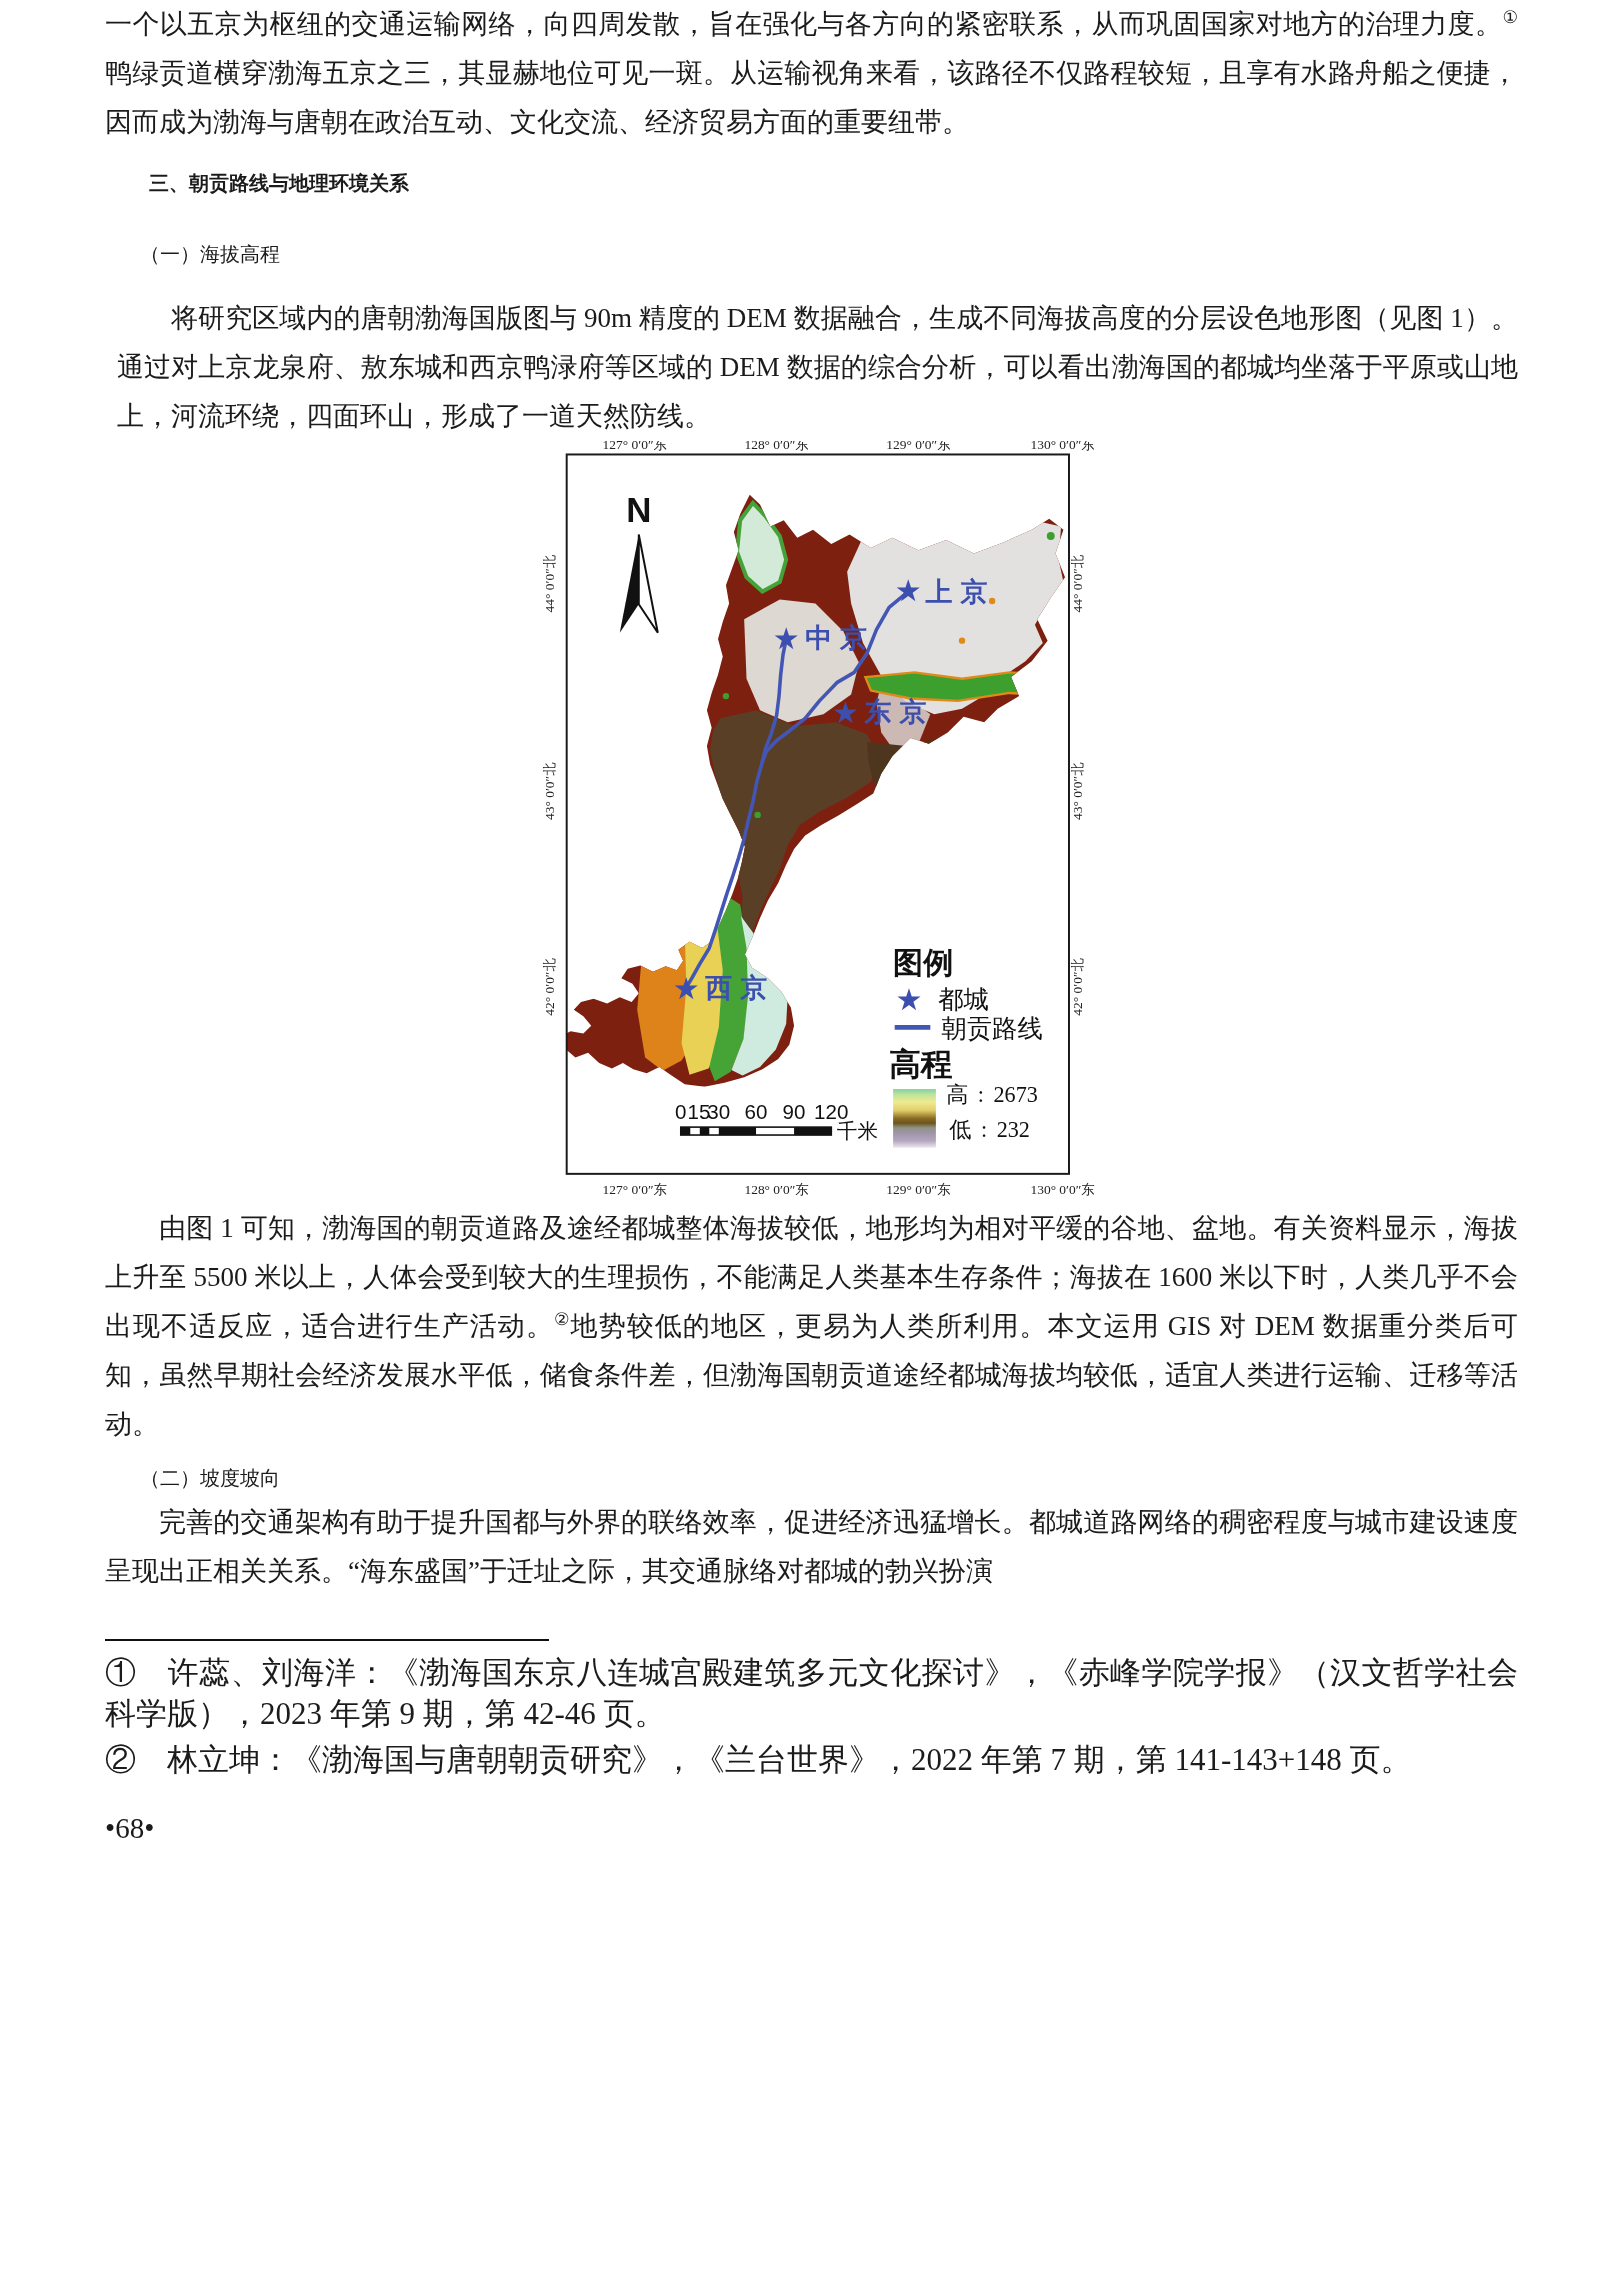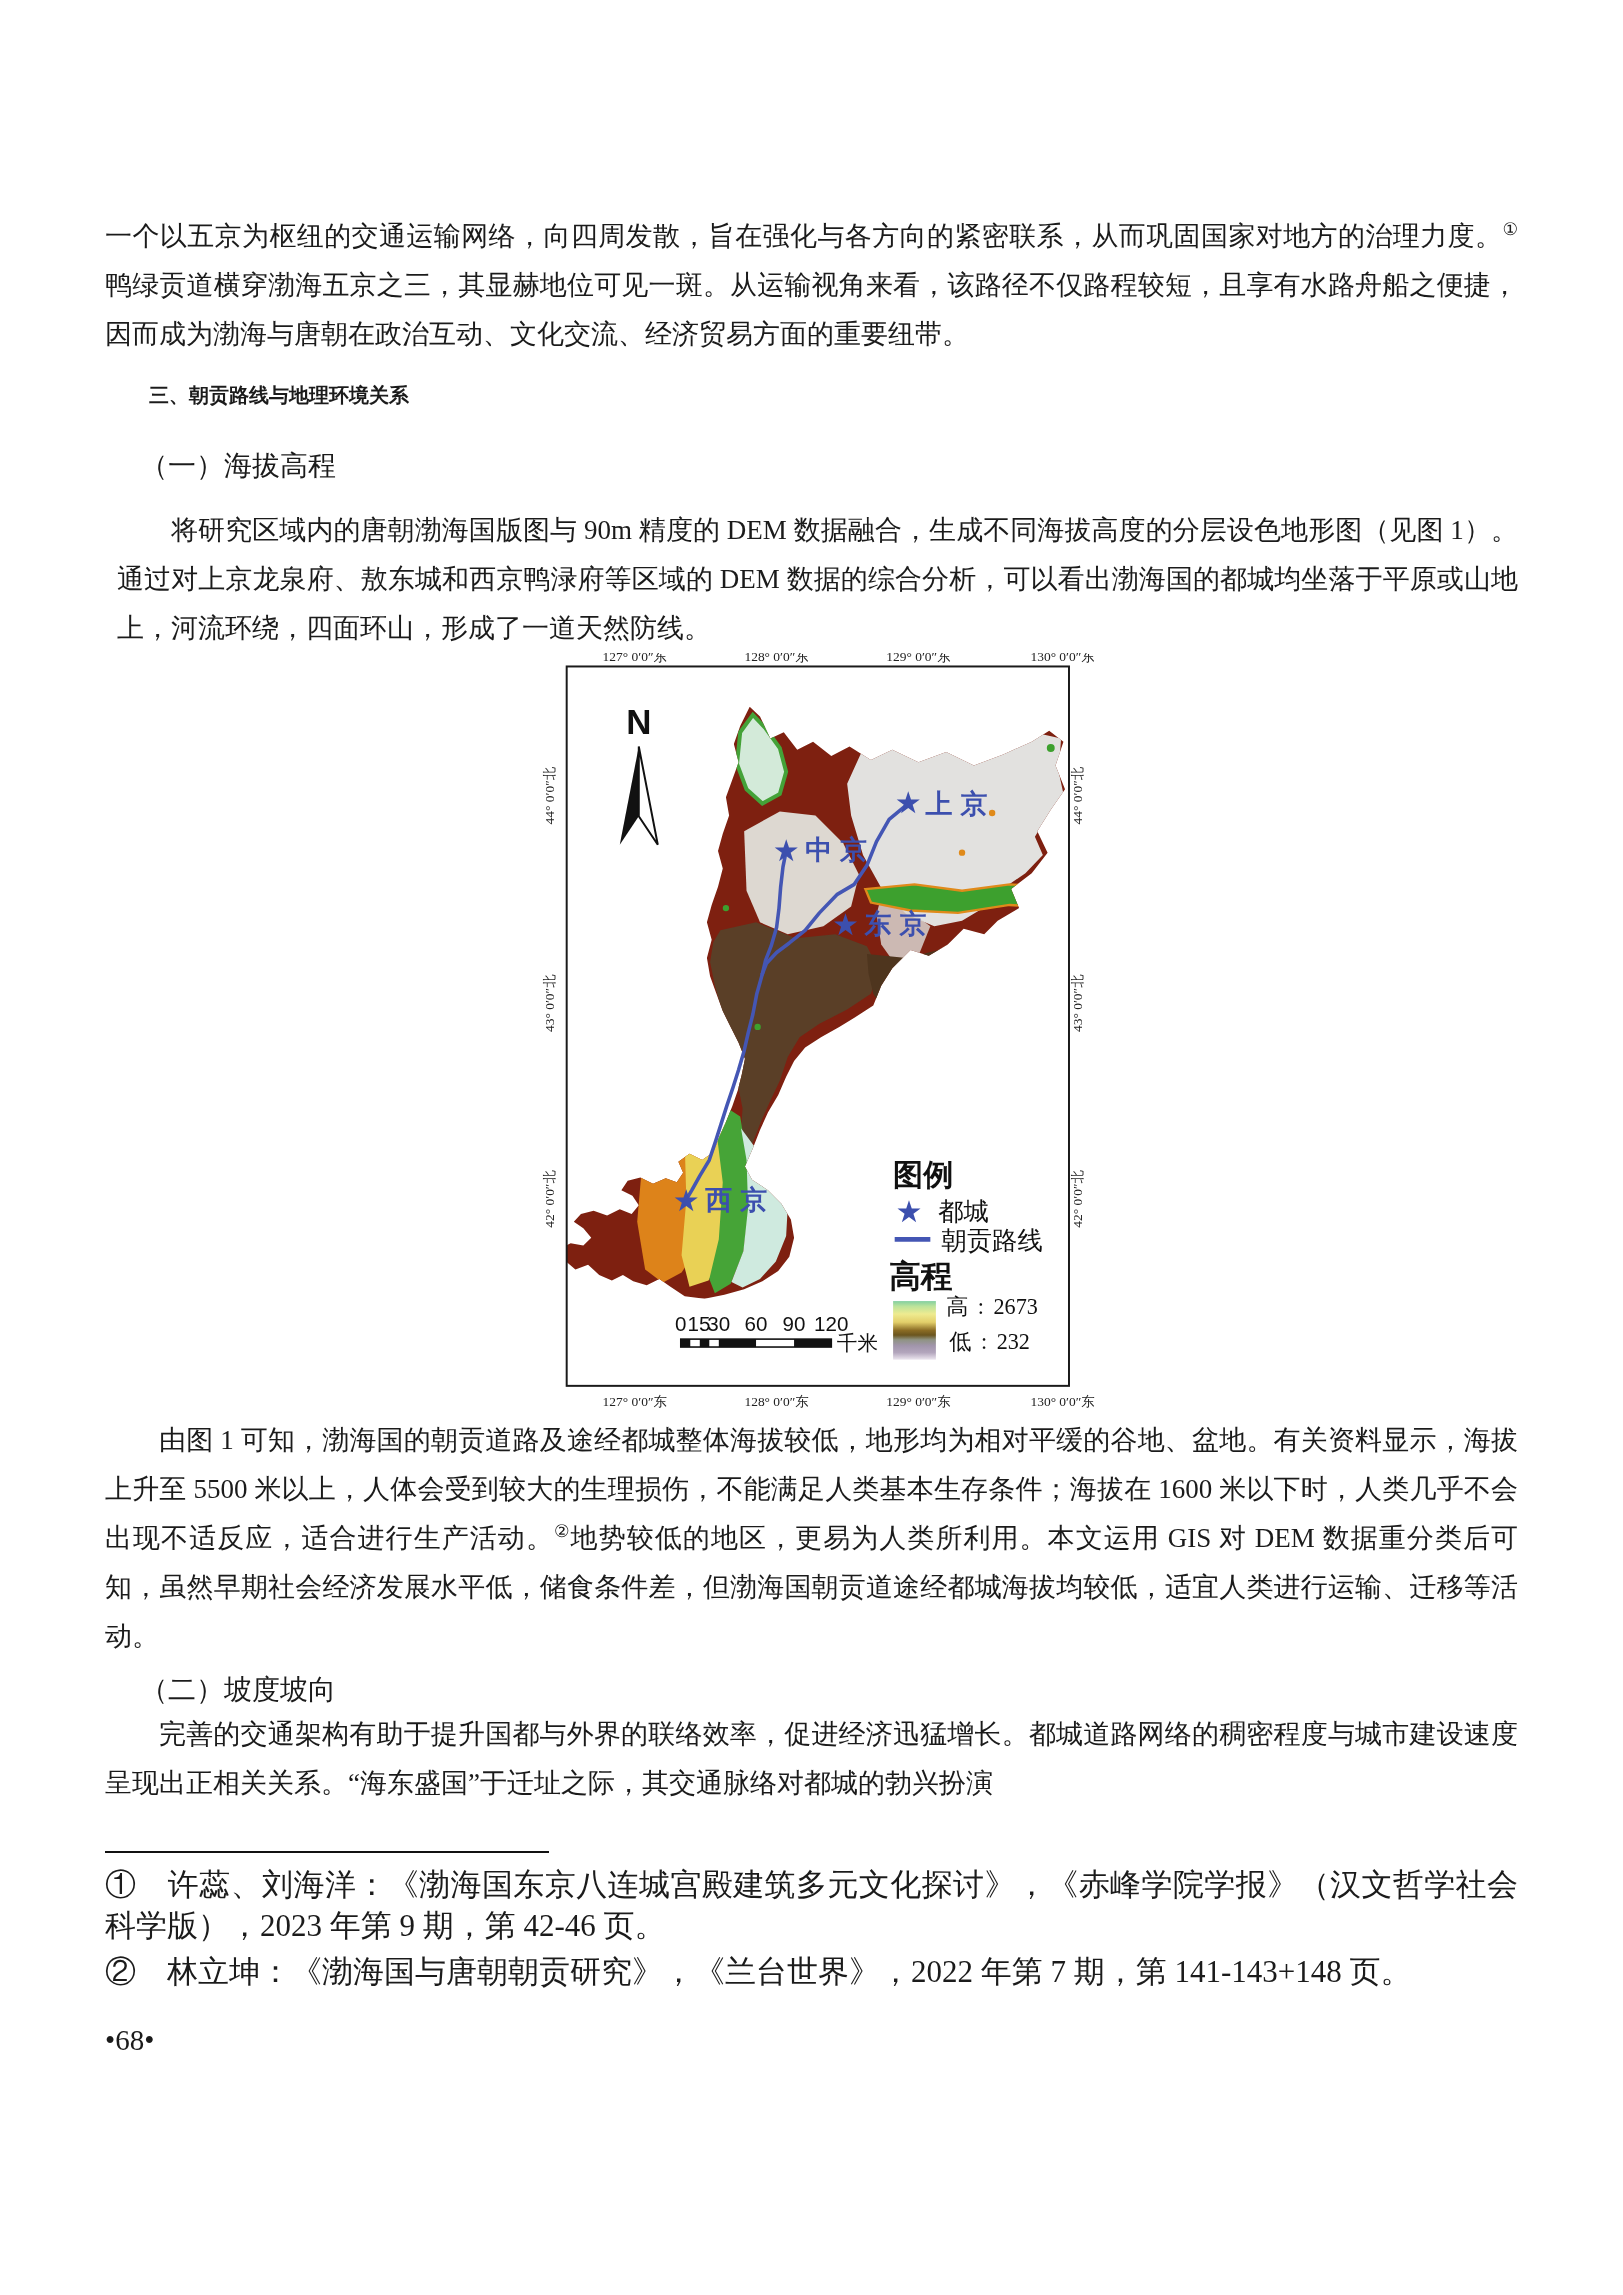--- a/index.html
+++ b/index.html
@@ -3,21 +3,21 @@
 <meta charset="utf-8">
 <style>
   html,body{margin:0;padding:0;background:#888;}
   .page{position:relative;width:1623px;height:2295px;background:#ffffff;overflow:hidden;
         font-family:"Liberation Serif","DejaVu Serif",serif;color:#1b1b1b;}
   .text-col{padding:0 105px;}
   p.body{font-size:27px;line-height:49px;text-align:justify;margin:0;}
   .indent{text-indent:54px;}
   .h3{font-family:"Liberation Sans","DejaVu Sans",sans-serif;font-weight:bold;font-size:20px;
       line-height:44px;margin:14.3px 0 0 44px;}
-  .subhead{font-size:28px;line-height:40px;margin:28.5px 0 0 35px;}
+  .subhead{font-size:20px;line-height:40px;margin:28.5px 0 0 35px;}
   .sup{font-size:17.4px;vertical-align:super;line-height:0;}
   .figure{width:587px;margin:0 auto;}
   .caption{font-size:32px;font-weight:bold;text-align:center;margin-top:3.2px;letter-spacing:3.2px;}
   .para3{margin-top:11px;}
   .sub2{margin-top:9px;}
   .para4{margin-top:19px;}
   .fnsep{width:444px;height:1.6px;background:#111;margin:43px 0 11px 0;}
   .footnote{font-size:31px;line-height:41px;text-align:justify;margin:0;}
   .fn2{margin-top:4.8px;}
   .pagenum{font-size:29px;margin-top:32px;}
@@ -34,21 +34,21 @@
   .sb-unit{font-size:26px;fill:#111;}
   .nletter{font-size:44px;font-weight:bold;fill:#111;
            font-family:"Liberation Sans","DejaVu Sans",sans-serif;}
 </style>
 </head>
 <body>
 
 <div class="page">
   <div class="text-col">
 
-    <p class="body" style="margin-top:212px;"><span>一个以五京为枢纽的交通运输网络，向四周发散，旨在强化与各方向的紧密联系，从而巩固国家对地方的治理力度。</span><span class="sup">①</span><span>鸭绿贡道横穿渤海五京之三，其显赫地位可见一斑。从运输视角来看，该路径不仅路程较短，且享有水路舟船之便捷，因而成为渤海与唐朝在政治互动、文化交流、经济贸易方面的重要纽带。</span></p>
+    <p class="body" style=""><span>一个以五京为枢纽的交通运输网络，向四周发散，旨在强化与各方向的紧密联系，从而巩固国家对地方的治理力度。</span><span class="sup">①</span><span>鸭绿贡道横穿渤海五京之三，其显赫地位可见一斑。从运输视角来看，该路径不仅路程较短，且享有水路舟船之便捷，因而成为渤海与唐朝在政治互动、文化交流、经济贸易方面的重要纽带。</span></p>
 
     <div class="h3">三、朝贡路线与地理环境关系</div>
 
     <div class="subhead">（一）海拔高程</div>
 
     <p class="body indent" style="margin-top:20.6px;margin-left:12px;">将研究区域内的唐朝渤海国版图与 90m 精度的 DEM 数据融合，生成不同海拔高度的分层设色地形图（见图 1）。通过对上京龙泉府、敖东城和西京鸭渌府等区域的 DEM 数据的综合分析，可以看出渤海国的都城均坐落于平原或山地上，河流环绕，四面环山，形成了一道天然防线。</p>
 
     <div class="figure">
       <svg width="587" height="759" viewBox="0 0 740 958">
         <defs>

